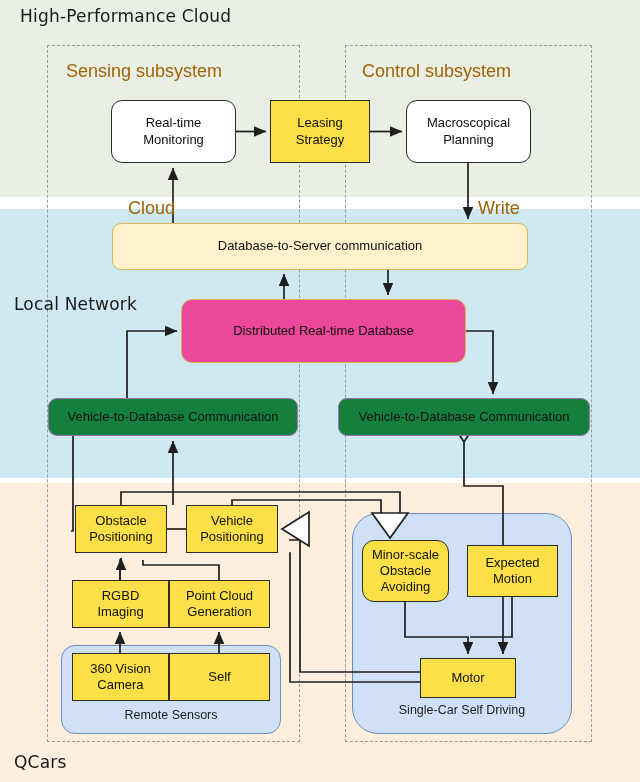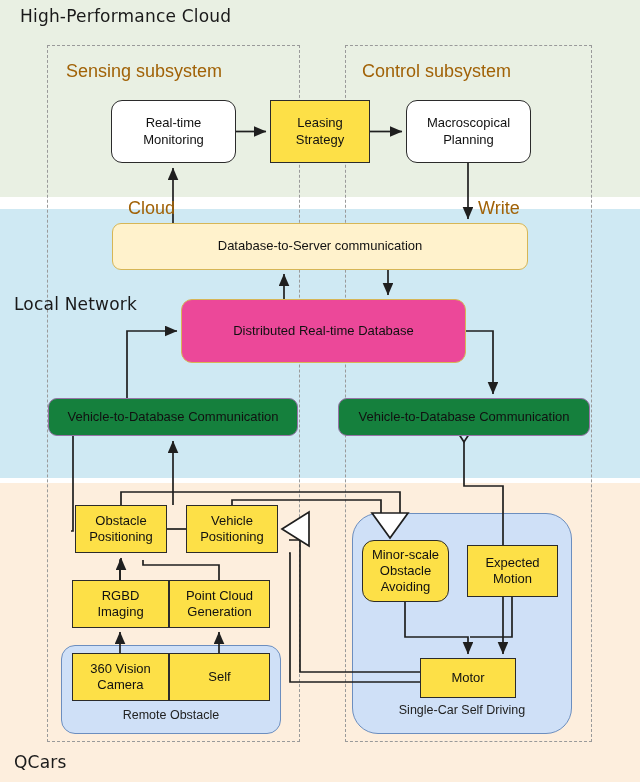--- a/index.html
+++ b/index.html
@@ -166,19 +166,19 @@
 Avoiding</span>
   </div>
   <div class="node sq" style="left:420px;top:658px;width:96px;height:40px;">
     <span>Motor</span>
   </div>
   <div class="node sq" style="left:467px;top:545px;width:91px;height:52px;">
     <span style="white-space:pre-line;">Expected
 Motion</span>
   </div>
 
-  <div class="grp-label" style="left:61px;top:708px;width:220px;">Remote Obstacle</div>
+  <div class="grp-label" style="left:61px;top:708px;width:220px;">Remote Sensors</div>
   <div class="grp-label" style="left:352px;top:703px;width:220px;">Single-Car Self Driving</div>
 
   <div class="sub-label" style="left:128px;top:198px;">Cloud</div>
   <div class="sub-label" style="left:478px;top:198px;">Write</div>
 
 </div>
 
 </body></html>

